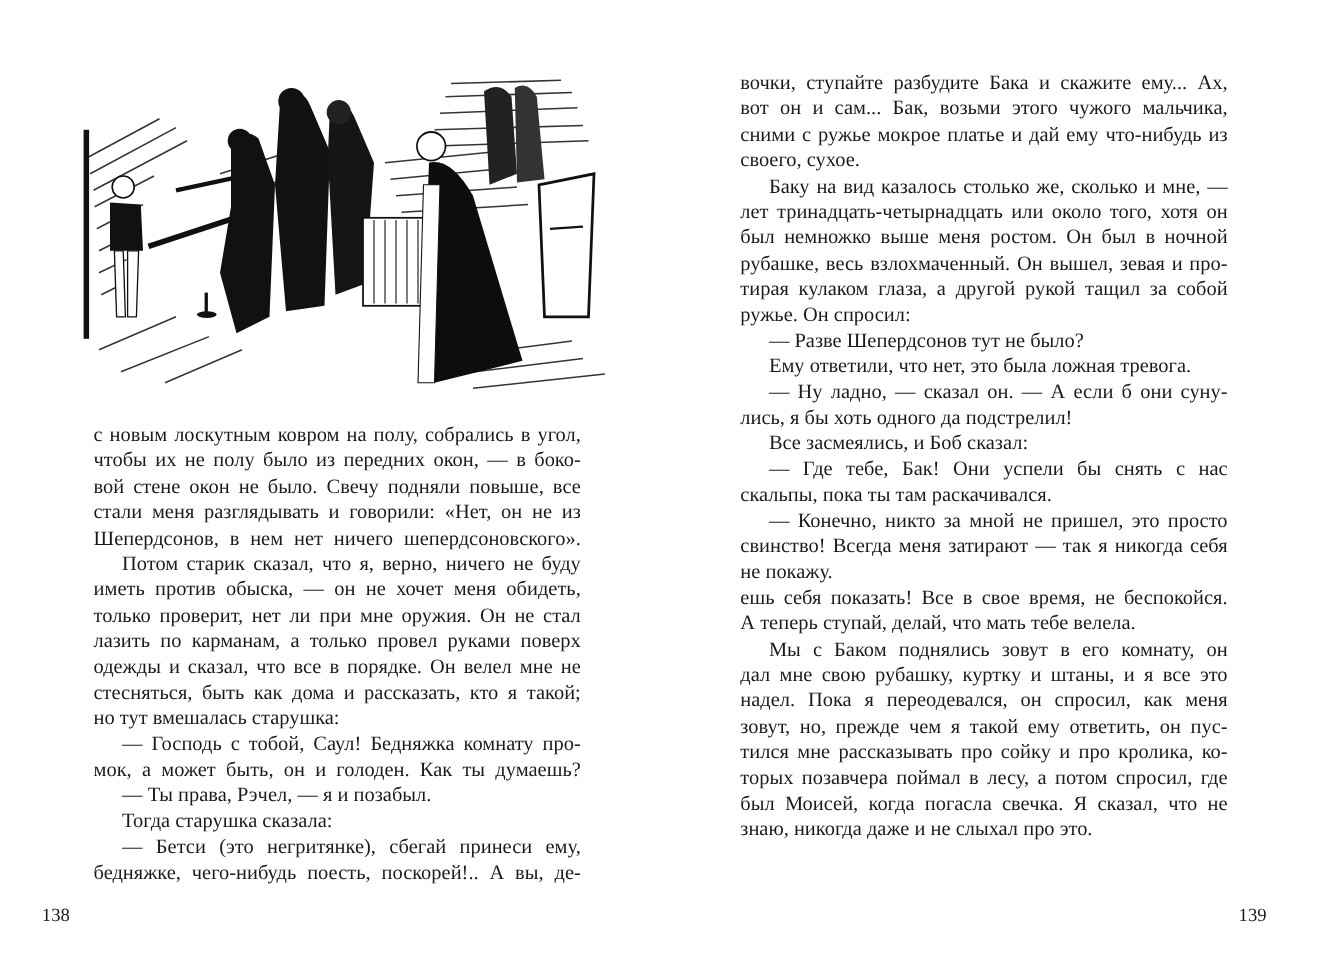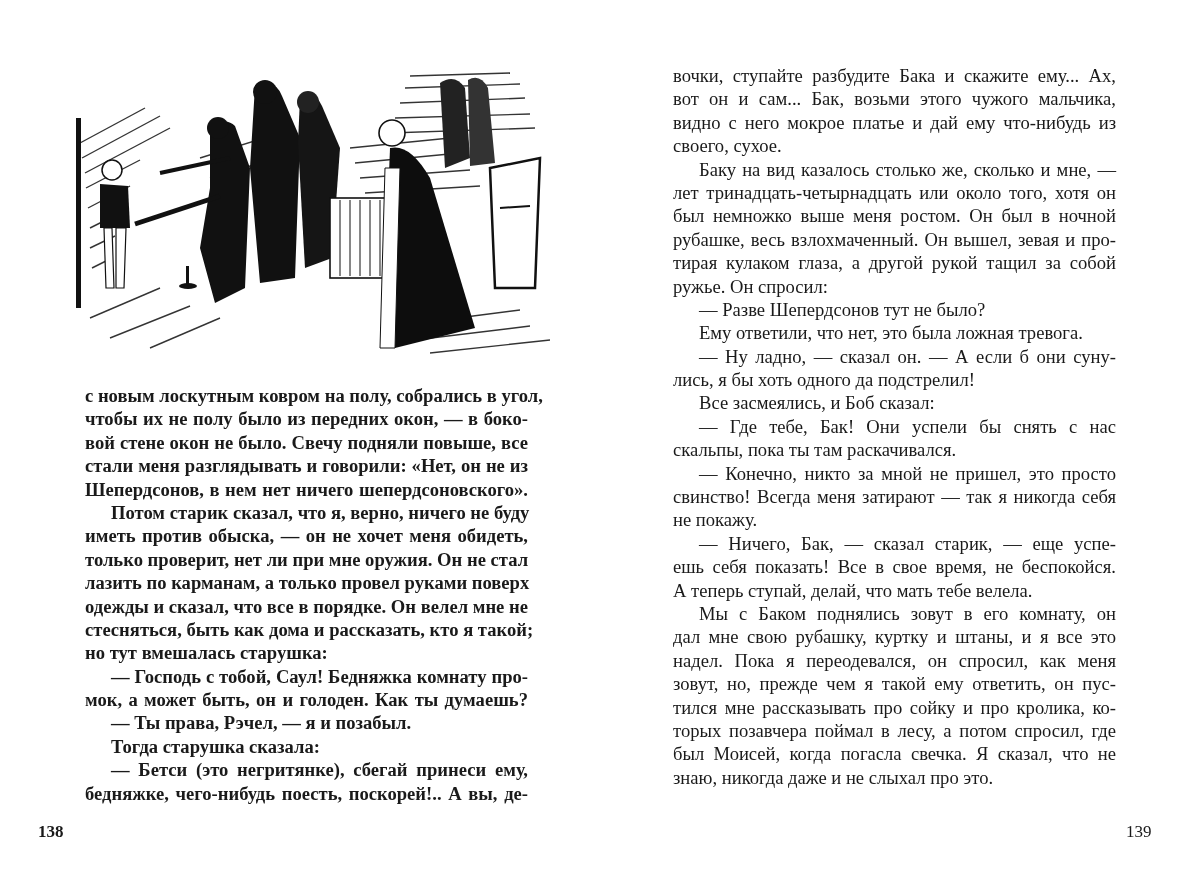--- a/index.html
+++ b/index.html
@@ -1,19 +1,19 @@
 <!DOCTYPE html>
 <html><head>
 <meta charset="utf-8">
 <style>
   html, body { margin: 0; padding: 0; background: #ffffff; }
   body { width: 1200px; height: 877px; position: relative; overflow: hidden;
          font-family: "Liberation Serif", "DejaVu Serif", serif; color: #1a1a1a; }
   .page { position: absolute; top: 0; height: 756px; }
-  .page-left { left: 0; width: 600px; font-weight: bold; }
+  .page-left { left: 0; width: 600px; }
   .page-right { left: 600px; width: 600px; }
   .illustration { position: absolute; left: 50px; top: 48px; width: 510px; height: 320px; }
   .text-block { position: absolute; font-size: 18.6px; line-height: 23.4px; }
   .left-text { left: 85px; top: 384px; width: 443px; }
   .right-text { left: 673px; top: 64px; width: 443px; }
   .line { display: block; white-space: nowrap; text-align: justify; text-align-last: justify; height: 23.4px; }
   .line.last { text-align-last: left; }
   .line.indent { padding-left: 26px; }
   .page-number { position: absolute; font-size: 17px; top: 822px; }
   .pn-left { left: 38px; }
@@ -113,39 +113,38 @@
     <span class="line">бедняжке, чего-нибудь поесть, поскорей!.. А вы, де-</span>
   </div>
 
   <div class="page-number pn-left">138</div>
 </div>
 
 <div class="page page-right">
   <div class="text-block right-text" style="left:73px;">
     <span class="line">вочки, ступайте разбудите Бака и скажите ему... Ах,</span>
     <span class="line">вот он и сам... Бак, возьми этого чужого мальчика,</span>
-    <span class="line">видно с него мокрое платье и дай ему что-нибудь из</span>
+    <span class="line">сними с ружье мокрое платье и дай ему что-нибудь из</span>
     <span class="line last">своего, сухое.</span>
     <span class="line indent">Баку на вид казалось столько же, сколько и мне, —</span>
     <span class="line">лет тринадцать-четырнадцать или около того, хотя он</span>
     <span class="line">был немножко выше меня ростом. Он был в ночной</span>
     <span class="line">рубашке, весь взлохмаченный. Он вышел, зевая и про-</span>
     <span class="line">тирая кулаком глаза, а другой рукой тащил за собой</span>
     <span class="line last">ружье. Он спросил:</span>
     <span class="line indent last">— Разве Шепердсонов тут не было?</span>
     <span class="line indent last">Ему ответили, что нет, это была ложная тревога.</span>
     <span class="line indent">— Ну ладно, — сказал он. — А если б они суну-</span>
     <span class="line last">лись, я бы хоть одного да подстрелил!</span>
     <span class="line indent last">Все засмеялись, и Боб сказал:</span>
     <span class="line indent">— Где тебе, Бак! Они успели бы снять с нас</span>
     <span class="line last">скальпы, пока ты там раскачивался.</span>
     <span class="line indent">— Конечно, никто за мной не пришел, это просто</span>
     <span class="line">свинство! Всегда меня затирают — так я никогда себя</span>
     <span class="line last">не покажу.</span>
-    <span class="line indent">— Ничего, Бак, — сказал старик, — еще успе-</span>
     <span class="line">ешь себя показать! Все в свое время, не беспокойся.</span>
     <span class="line last">А теперь ступай, делай, что мать тебе велела.</span>
     <span class="line indent">Мы с Баком поднялись зовут в его комнату, он</span>
     <span class="line">дал мне свою рубашку, куртку и штаны, и я все это</span>
     <span class="line">надел. Пока я переодевался, он спросил, как меня</span>
     <span class="line">зовут, но, прежде чем я такой ему ответить, он пус-</span>
     <span class="line">тился мне рассказывать про сойку и про кролика, ко-</span>
     <span class="line">торых позавчера поймал в лесу, а потом спросил, где</span>
     <span class="line">был Моисей, когда погасла свечка. Я сказал, что не</span>
     <span class="line last">знаю, никогда даже и не слыхал про это.</span>

